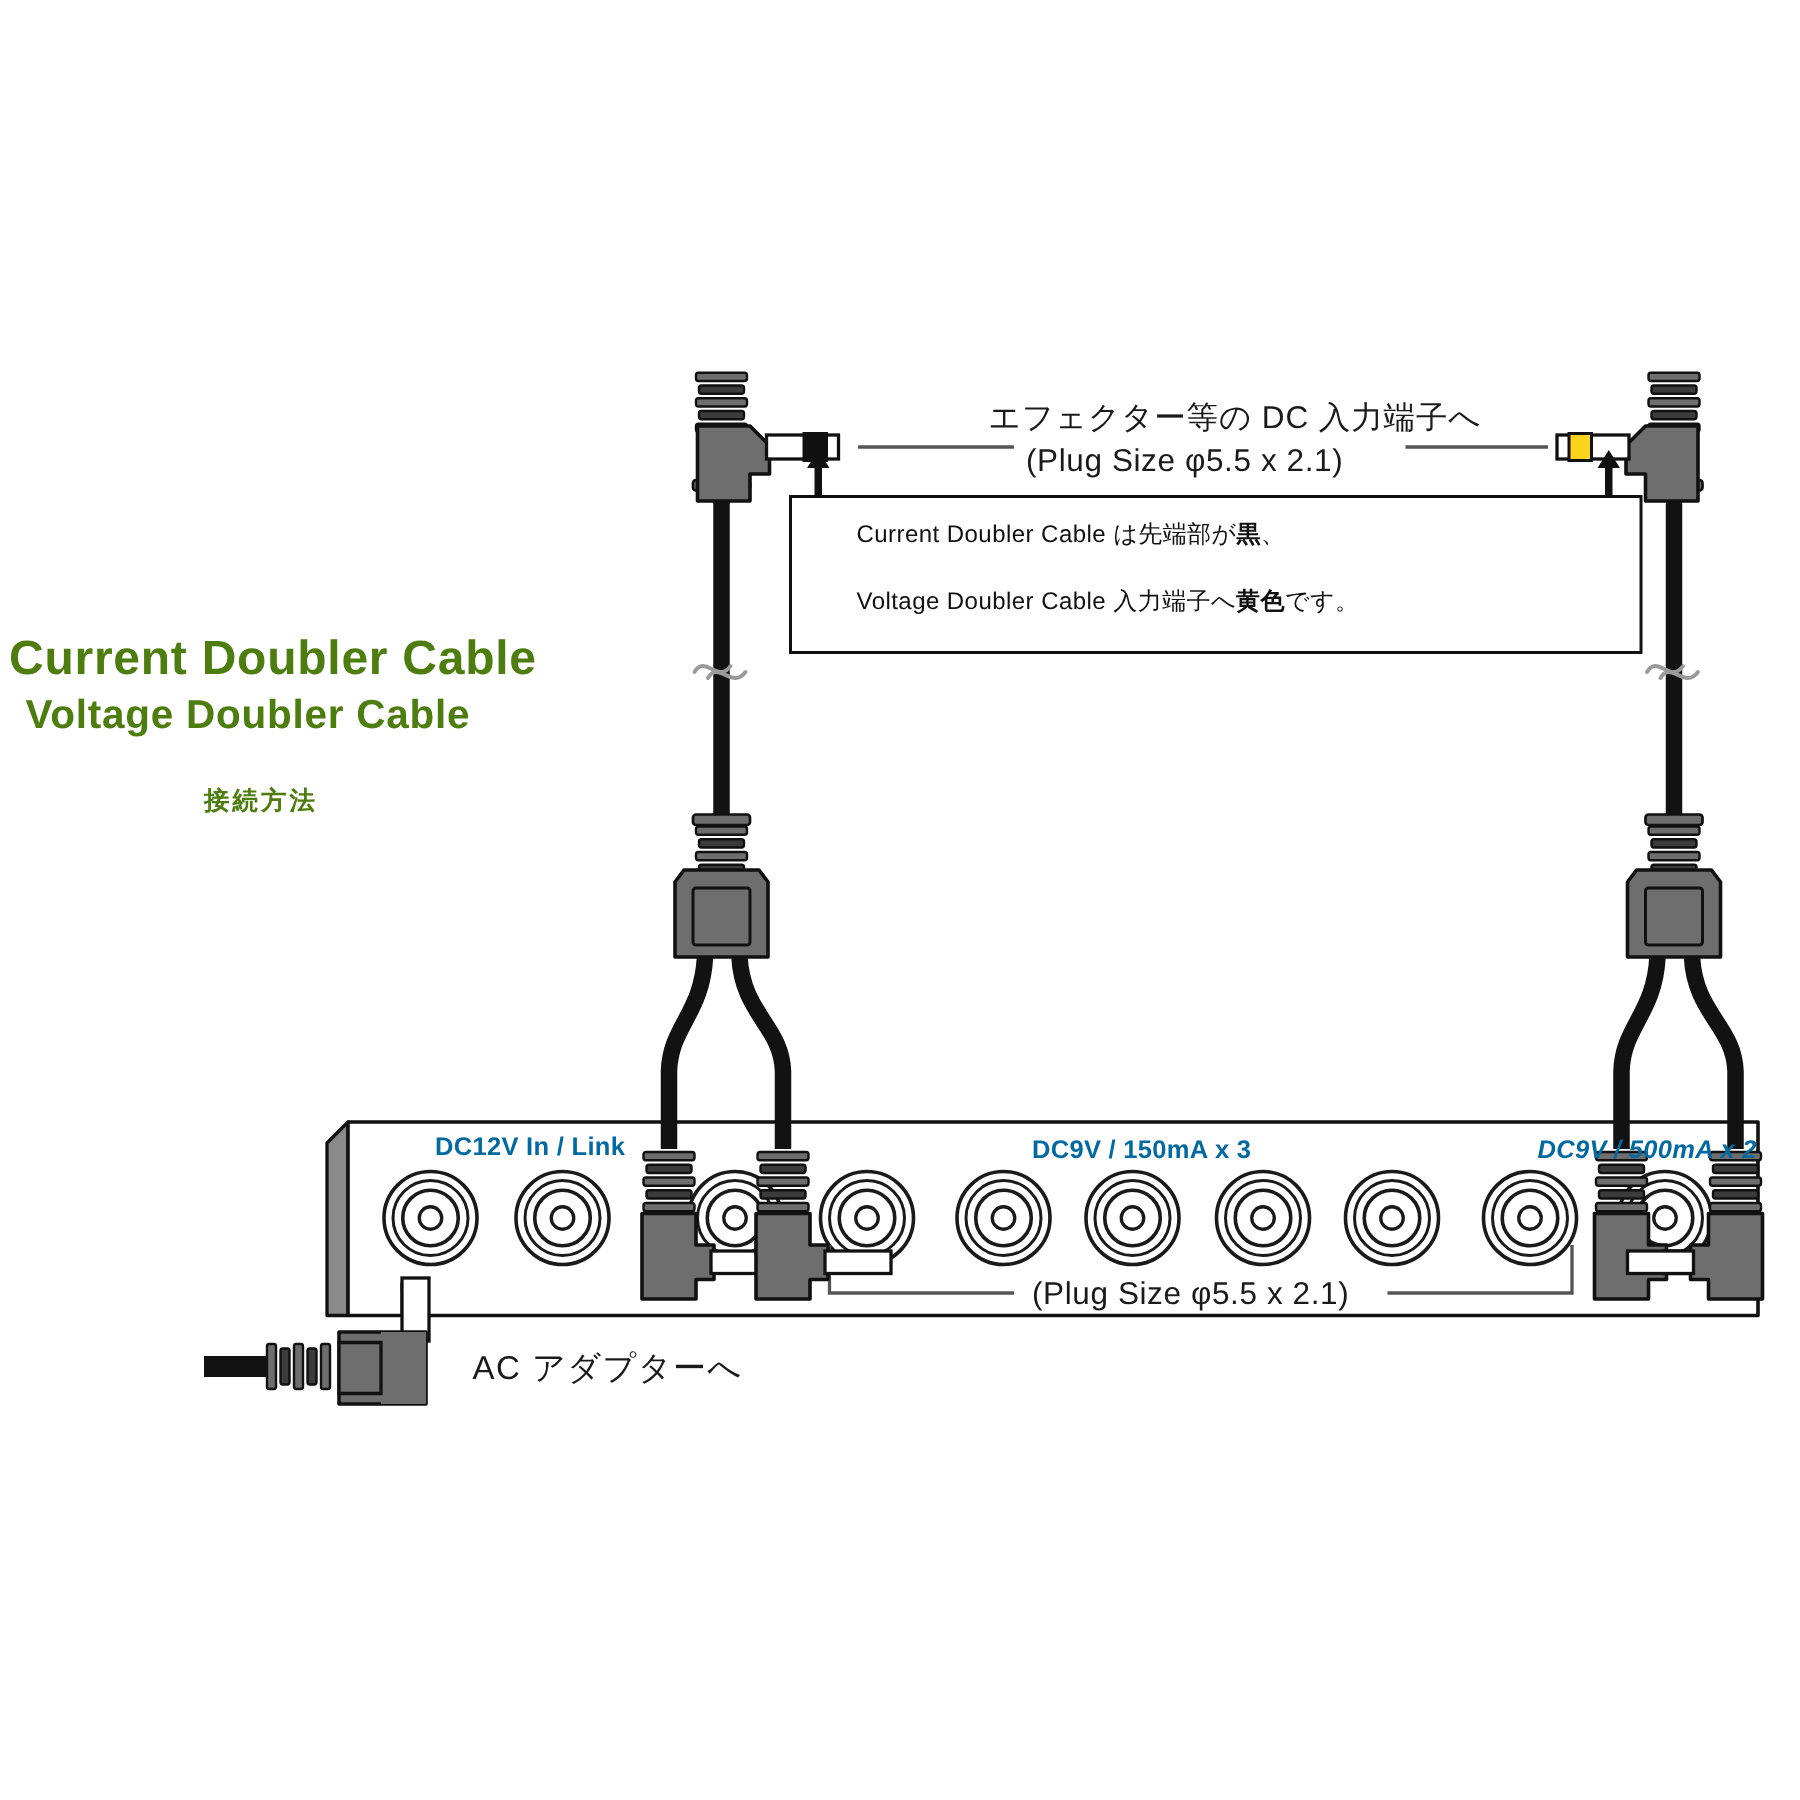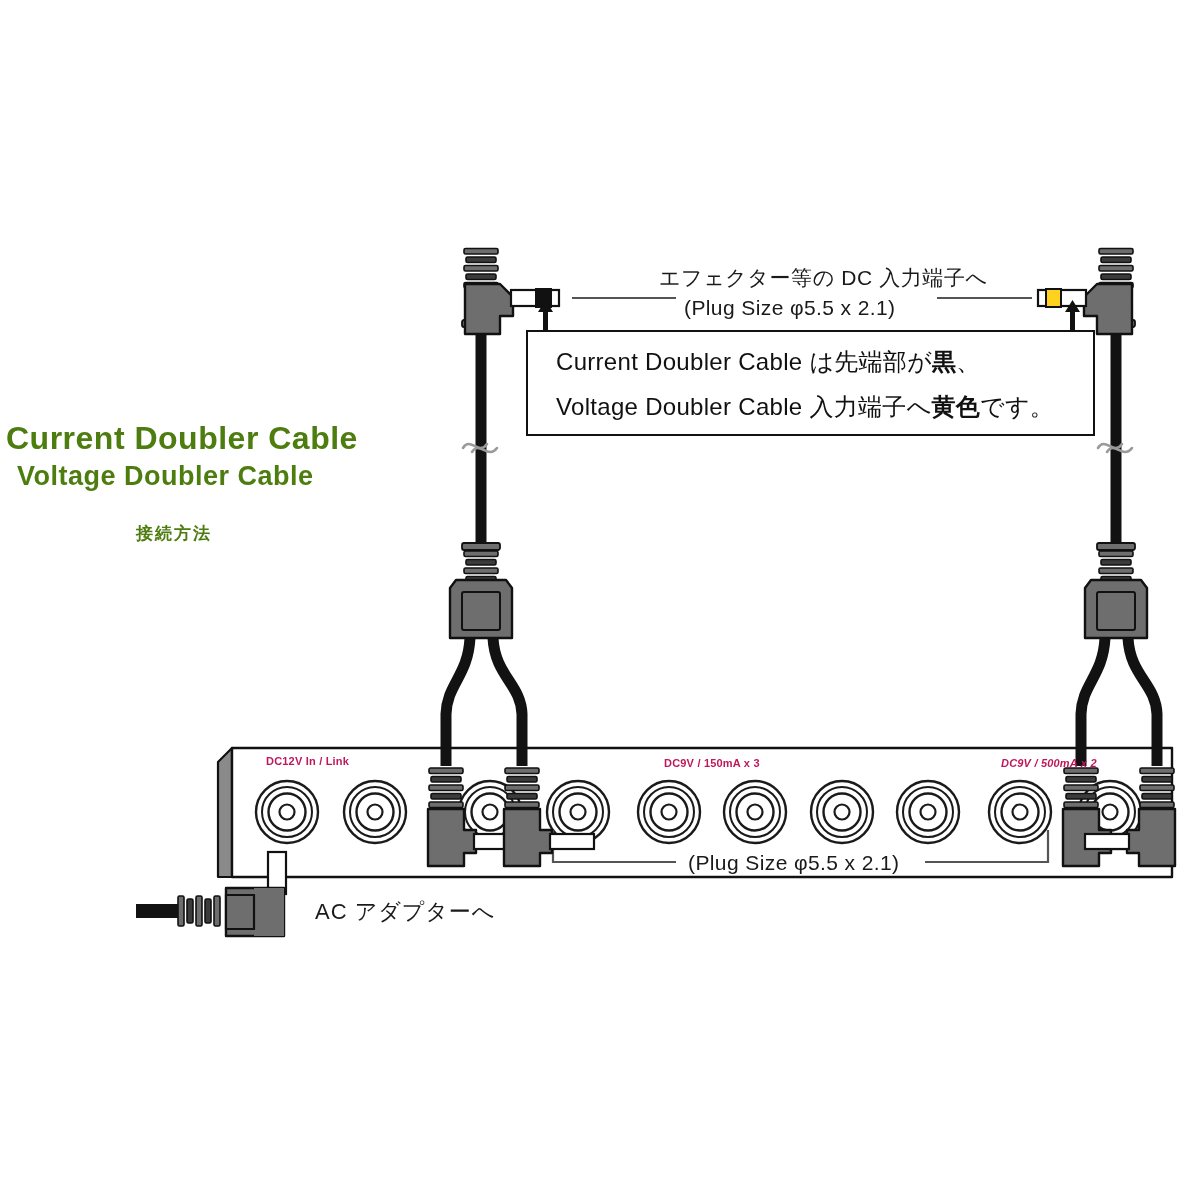--- a/index.html
+++ b/index.html
@@ -73,43 +73,44 @@
   }
   #label-ac {
     left: 315px;
     top: 897px;
     font-size: 22px;
     letter-spacing: 1px;
   }
   .port-lbl {
     position: absolute;
     font-weight: bold;
-    font-size: 11px;
-    color: #be185d;
+    font-size: 17px;
+    color: #0369a1;
     white-space: nowrap;
     letter-spacing: 0.2px;
+    margin-left: 24px;
   }
   #port-label-0 { left: 266px; top: 755px; }
   #port-label-1 { left: 664px; top: 757px; }
   #port-label-2 { left: 1001px; top: 757px; font-style: italic; }
 
   #callout {
     position: absolute;
     left: 526px;
     top: 330px;
     width: 569px;
     height: 106px;
     border: 2.5px solid #111111;
     background: #ffffff;
     box-sizing: border-box;
   }
   .callout-line {
     position: absolute;
-    left: 28px;
-    font-size: 24px;
+    left: 43px;
+    font-size: 16px;
     color: #111111;
     white-space: nowrap;
     letter-spacing: 0.3px;
   }
   #callout-line-1 { top: 14px; }
   #callout-line-2 { top: 59px; }
   .callout-line b { font-weight: bold; }
 </style>
 </head>
 <body>

